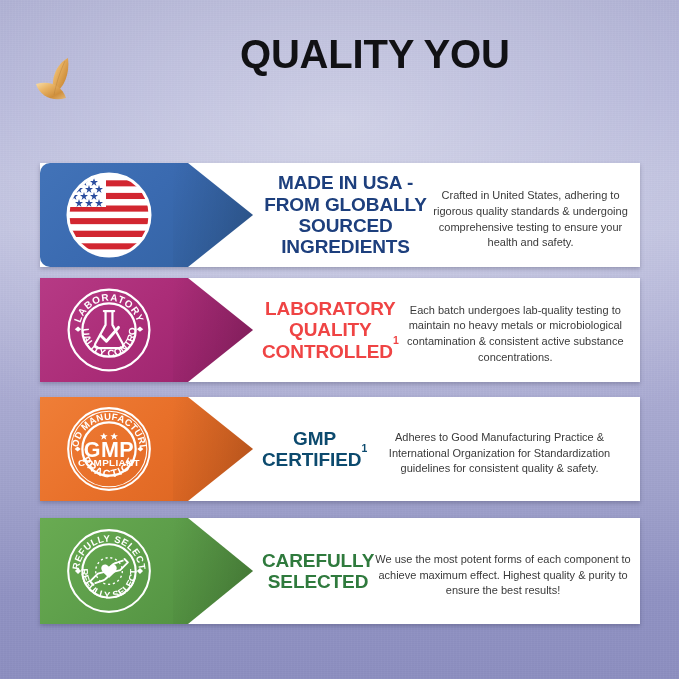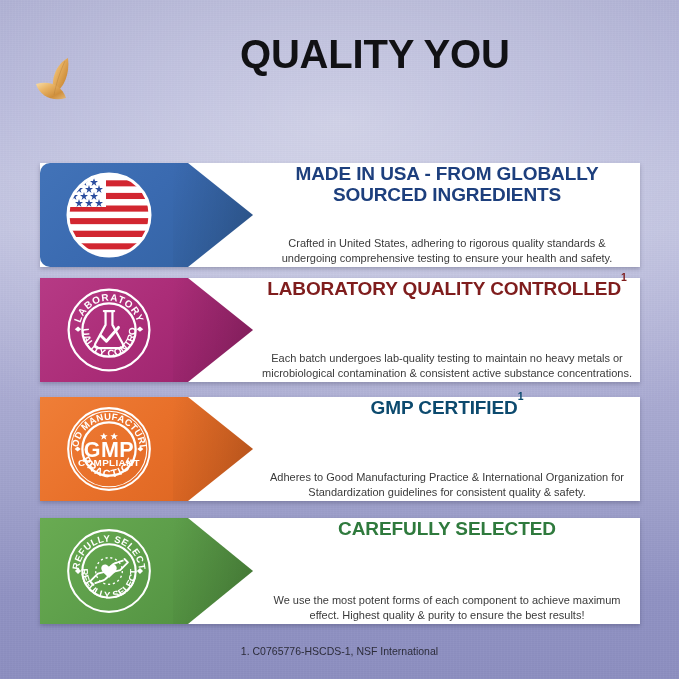--- a/index.html
+++ b/index.html
@@ -66,31 +66,31 @@
   .arrow-shade{
     position:absolute;right:0;top:0;width:80px;height:100%;
     background:linear-gradient(100deg, rgba(0,0,0,0) 0%, rgba(0,0,0,0.10) 60%, rgba(0,0,0,0.18) 100%);
     clip-path:polygon(0 0, 68px 0, 133px 50%, 68px 100%, 0 100%);
   }
 
   .badge{position:absolute;left:26px;top:50%;transform:translateY(-50%);width:86px;height:86px;}
   .badge svg{display:block;}
 
   .texts{position:absolute;left:222px;top:0;right:8px;height:100%;
-    display:flex;flex-direction:column;align-items:center;justify-content:space-between;}
+    display:flex;flex-direction:row;align-items:center;justify-content:flex-end;}
   .heading{
     font-weight:700;text-align:center;line-height:1.12;letter-spacing:-0.1px;
   }
   .heading sup{font-size:.55em;font-weight:700;top:-0.65em;position:relative;}
   .sub{
     margin-top:9px;text-align:center;color:#3a3a3a;font-size:11px;line-height:1.42;
     max-width:395px;
   }
   .row-1 .heading{font-size:19px;color:#1d3f7d;}
-  .row-2 .heading{font-size:19px;color:#7f1d1d;}
+  .row-2 .heading{font-size:19px;color:#ef4444;}
   .row-3 .heading{font-size:19px;color:#0c4a6e;}
   .row-4 .heading{font-size:19px;color:#2f7a3d;}
   .row-1 .sub{max-width:388px;}
   .row-2 .sub{max-width:416px;margin-top:8px;}
   .row-3 .sub{max-width:378px;}
   .row-4 .sub{max-width:400px;}
 
   .footnote{
     position:absolute;left:0;top:645px;width:679px;text-align:center;
     font-size:10.5px;color:#2c2c3a;
@@ -273,15 +273,14 @@
           <circle cx="50" cy="50" r="15.5"></circle>
         </g>
       </svg>
     </div>
     <div class="texts">
       <div class="heading">CAREFULLY SELECTED</div>
       <div class="sub">We use the most potent forms of each component to achieve maximum effect. Highest quality &amp; purity to ensure the best results!</div>
     </div>
   </div>
 
-  <div class="footnote">1. C0765776-HSCDS-1, NSF International</div>
 
 </div>
 
 </body></html>

